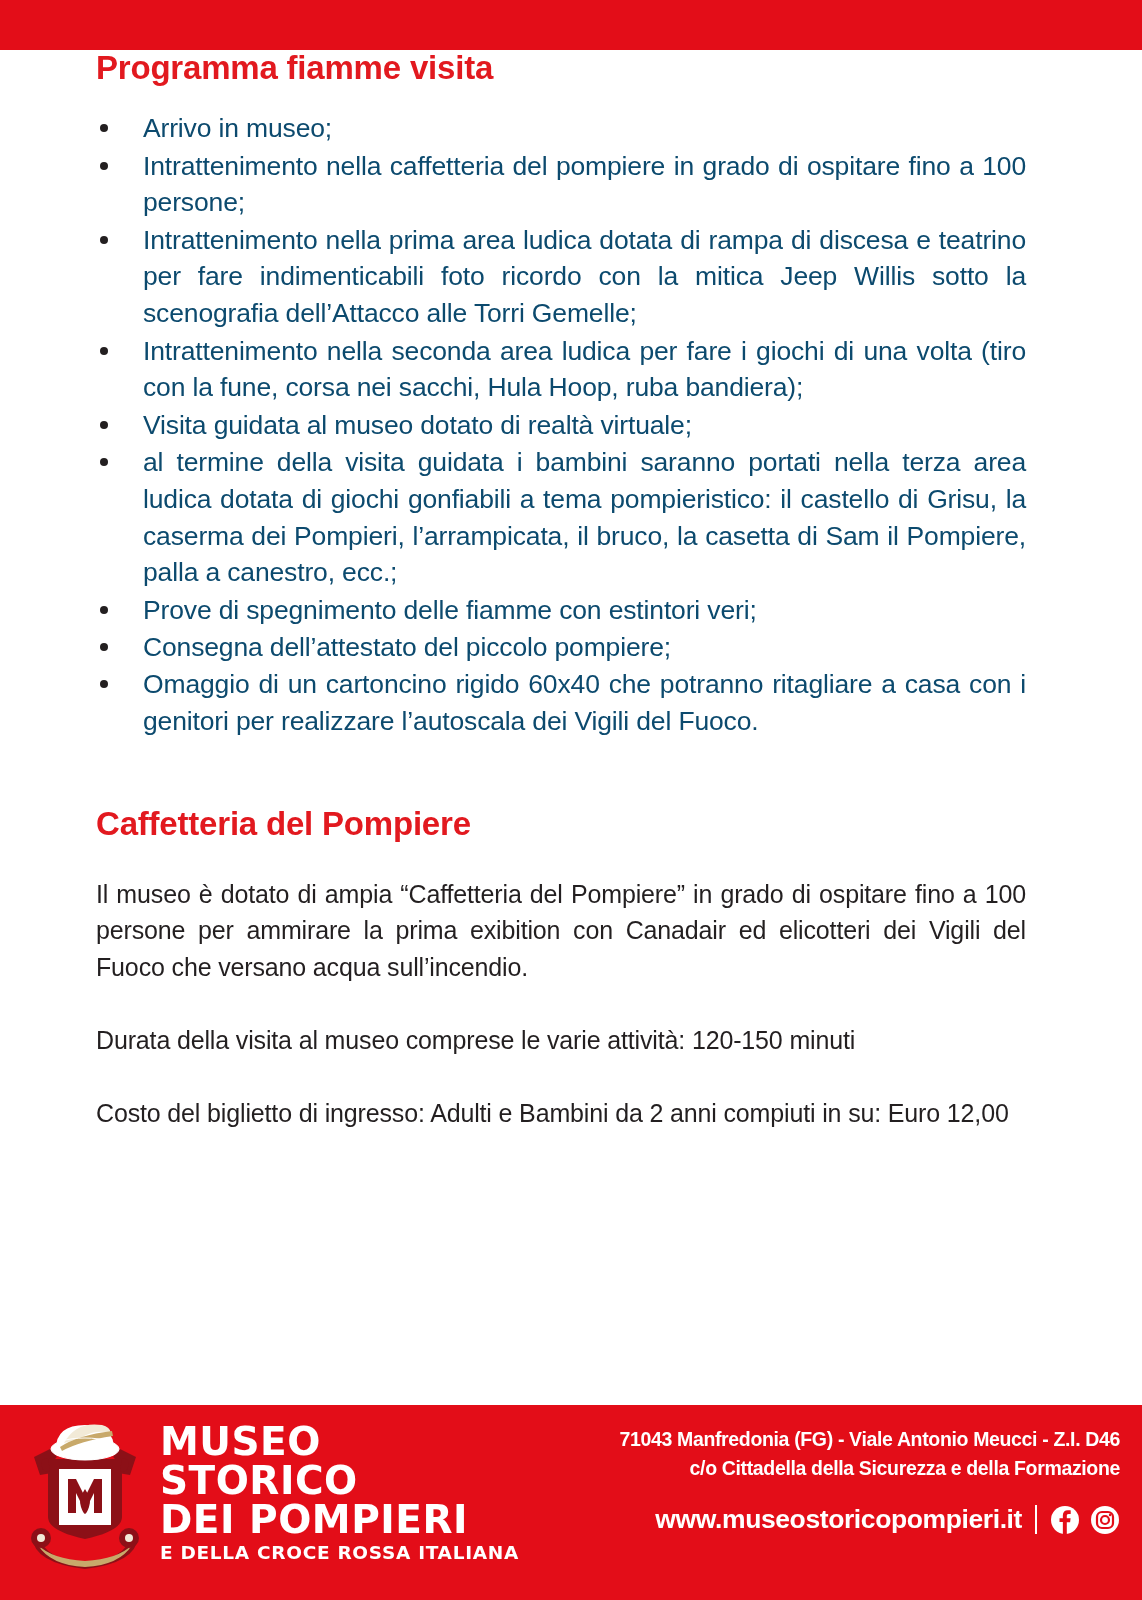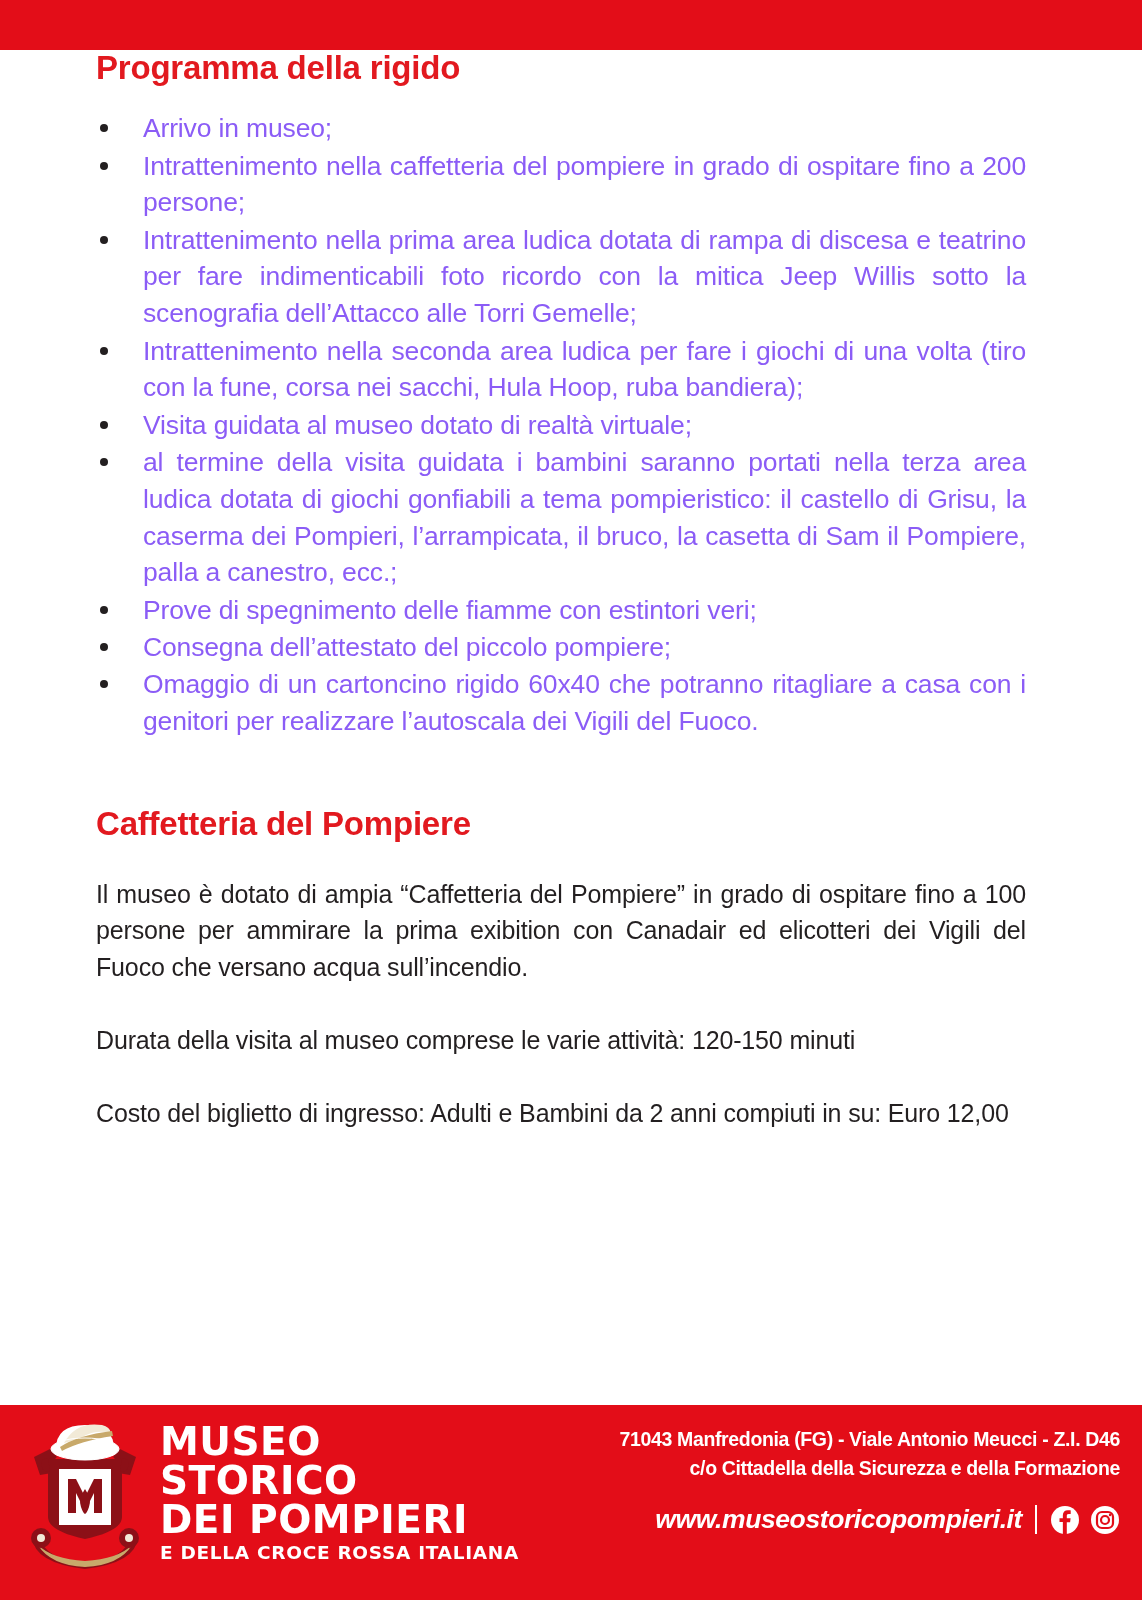--- a/index.html
+++ b/index.html
@@ -56,21 +56,21 @@
     list-style: none;
     margin: 0;
     padding: 0;
   }
   ul.program-list > li {
     position: relative;
     padding-left: 47px;
     margin: 0 0 0.5px 0;
     font-size: 26.5px;
     line-height: 36.8px;
-    color: #8b5cf6;
+    color: #0c4a6e;
     text-align: justify;
     text-justify: inter-word;
     letter-spacing: -0.15px;
     font-weight: 300;
   }
   ul.program-list > li .bullet {
     position: absolute;
     left: 4px;
     top: 14px;
     width: 8px;
@@ -176,21 +176,20 @@
     align-items: center;
     justify-content: flex-end;
     gap: 10px;
   }
   .web-url {
     font-family: "Liberation Sans", sans-serif;
     font-weight: bold;
     font-size: 26.5px;
     letter-spacing: -0.4px;
     color: #ffffff;
-    font-style: italic;
   }
   .divider-bar {
     width: 2px;
     height: 29px;
     background: #ffffff;
     margin: 0 3px;
   }
   .soc {
     width: 30px;
     height: 30px;
@@ -198,31 +197,31 @@
   }
 </style>
 </head>
 <body>
 
 <div class="top-band"></div>
 
 <div class="content">
   <div class="col">
 
-    <h1 class="section-title">Programma della rigido</h1>
+    <h1 class="section-title">Programma fiamme visita</h1>
     <div class="spacer-title-to-list"></div>
 
     <ul class="program-list">
       <li>
         <span class="bullet"></span>
         <span class="li-text">Arrivo in museo;</span>
       </li>
       <li>
         <span class="bullet"></span>
-        <span class="li-text">Intrattenimento nella caffetteria del pompiere in grado di ospitare fino a 200 persone;</span>
+        <span class="li-text">Intrattenimento nella caffetteria del pompiere in grado di ospitare fino a 100 persone;</span>
       </li>
       <li>
         <span class="bullet"></span>
         <span class="li-text">Intrattenimento nella prima area ludica dotata di rampa di discesa e teatrino per fare indimenticabili foto ricordo con la mitica Jeep Willis sotto la scenografia dell’Attacco alle Torri Gemelle;</span>
       </li>
       <li>
         <span class="bullet"></span>
         <span class="li-text">Intrattenimento nella seconda area ludica per fare i giochi di una volta (tiro con la fune, corsa nei sacchi, Hula Hoop, ruba bandiera);</span>
       </li>
       <li>

